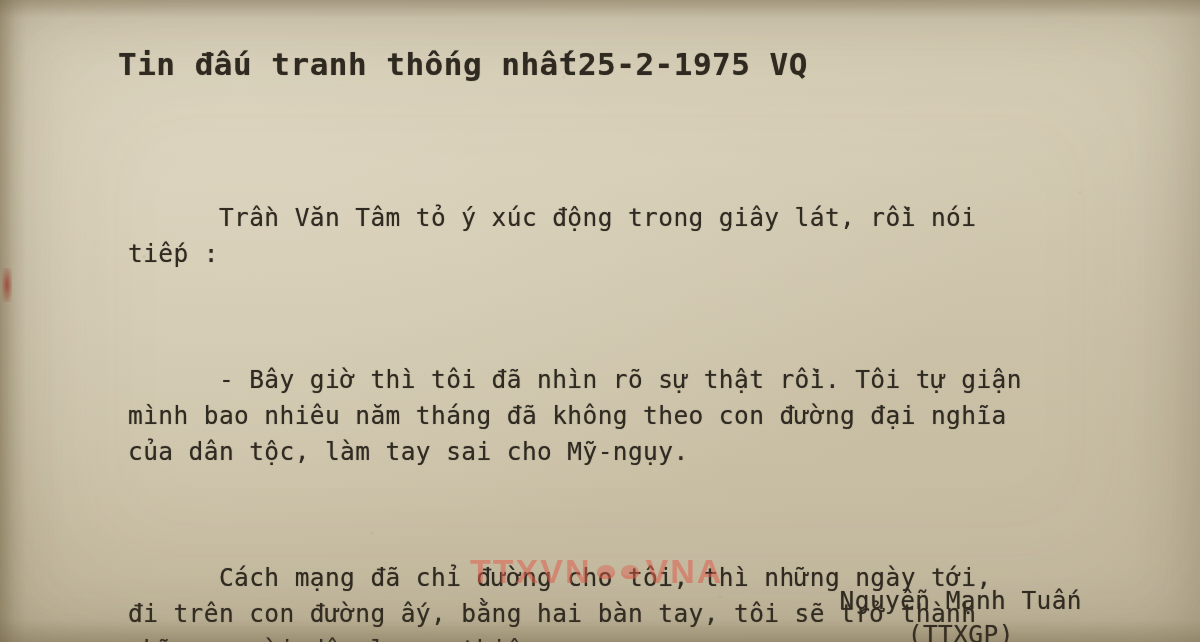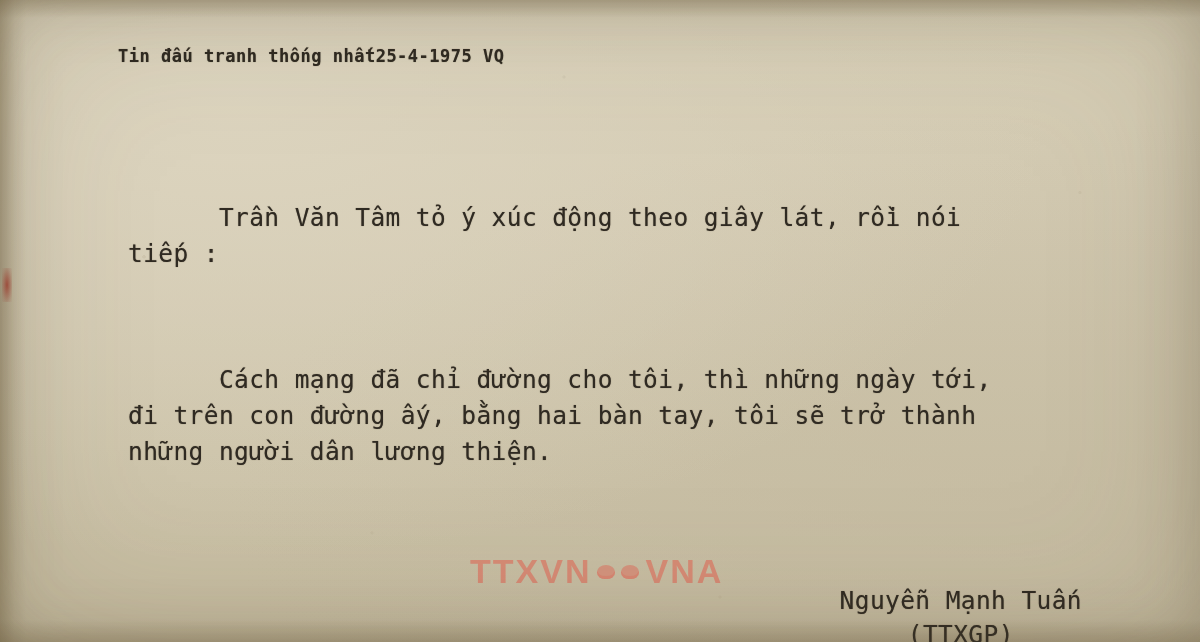--- a/index.html
+++ b/index.html
@@ -89,21 +89,21 @@
     text-shadow: 0 0 1px rgba(60,50,35,0.55);
   }
 
   .header {
     position: absolute;
     top: 46px;
     left: 118px;
     width: 980px;
     display: flex;
     align-items: baseline;
-    font-size: 17px;
+    font-size: 31px;
     font-weight: 700;
     letter-spacing: 0.5px;
     white-space: nowrap;
   }
   .header .h-title { flex: 0 0 auto; }
   .header .h-page  { flex: 1 1 auto; text-align: center; padding-left: 40px; }
   .header .h-date  { flex: 0 0 auto; font-weight: 700; }
 
   .body-text {
     position: absolute;
@@ -162,26 +162,29 @@
   <div class="grain"></div>
   <div class="left-edge"></div>
   <div class="top-edge"></div>
   <div class="bottom-edge"></div>
   <div class="red-mark"></div>
 
   <div class="typed">
 
     <div class="header">
       <span class="h-title">Tin đấu tranh thống nhất</span>
-      <span class="h-date">25-4-1975 VQ</span>
+      <span class="h-date">25-2-1975 VQ</span>
     </div>
 
     <div class="body-text">
-      <p class="para">      Trần Văn Tâm tỏ ý xúc động theo giây lát, rồi nói
+      <p class="para">      Trần Văn Tâm tỏ ý xúc động trong giây lát, rồi nói
 tiếp :</p>
+      <p class="para">      - Bây giờ thì tôi đã nhìn rõ sự thật rồi. Tôi tự giận
+mình bao nhiêu năm tháng đã không theo con đường đại nghĩa
+của dân tộc, làm tay sai cho Mỹ-ngụy.</p>
       <p class="para">      Cách mạng đã chỉ đường cho tôi, thì những ngày tới,
 đi trên con đường ấy, bằng hai bàn tay, tôi sẽ trở thành
 những người dân lương thiện.</p>
       
     </div>
 
     <div class="signature">
       <span class="sig-name">Nguyễn Mạnh Tuấn</span>
       <span class="sig-org">(TTXGP)</span>
     </div>

